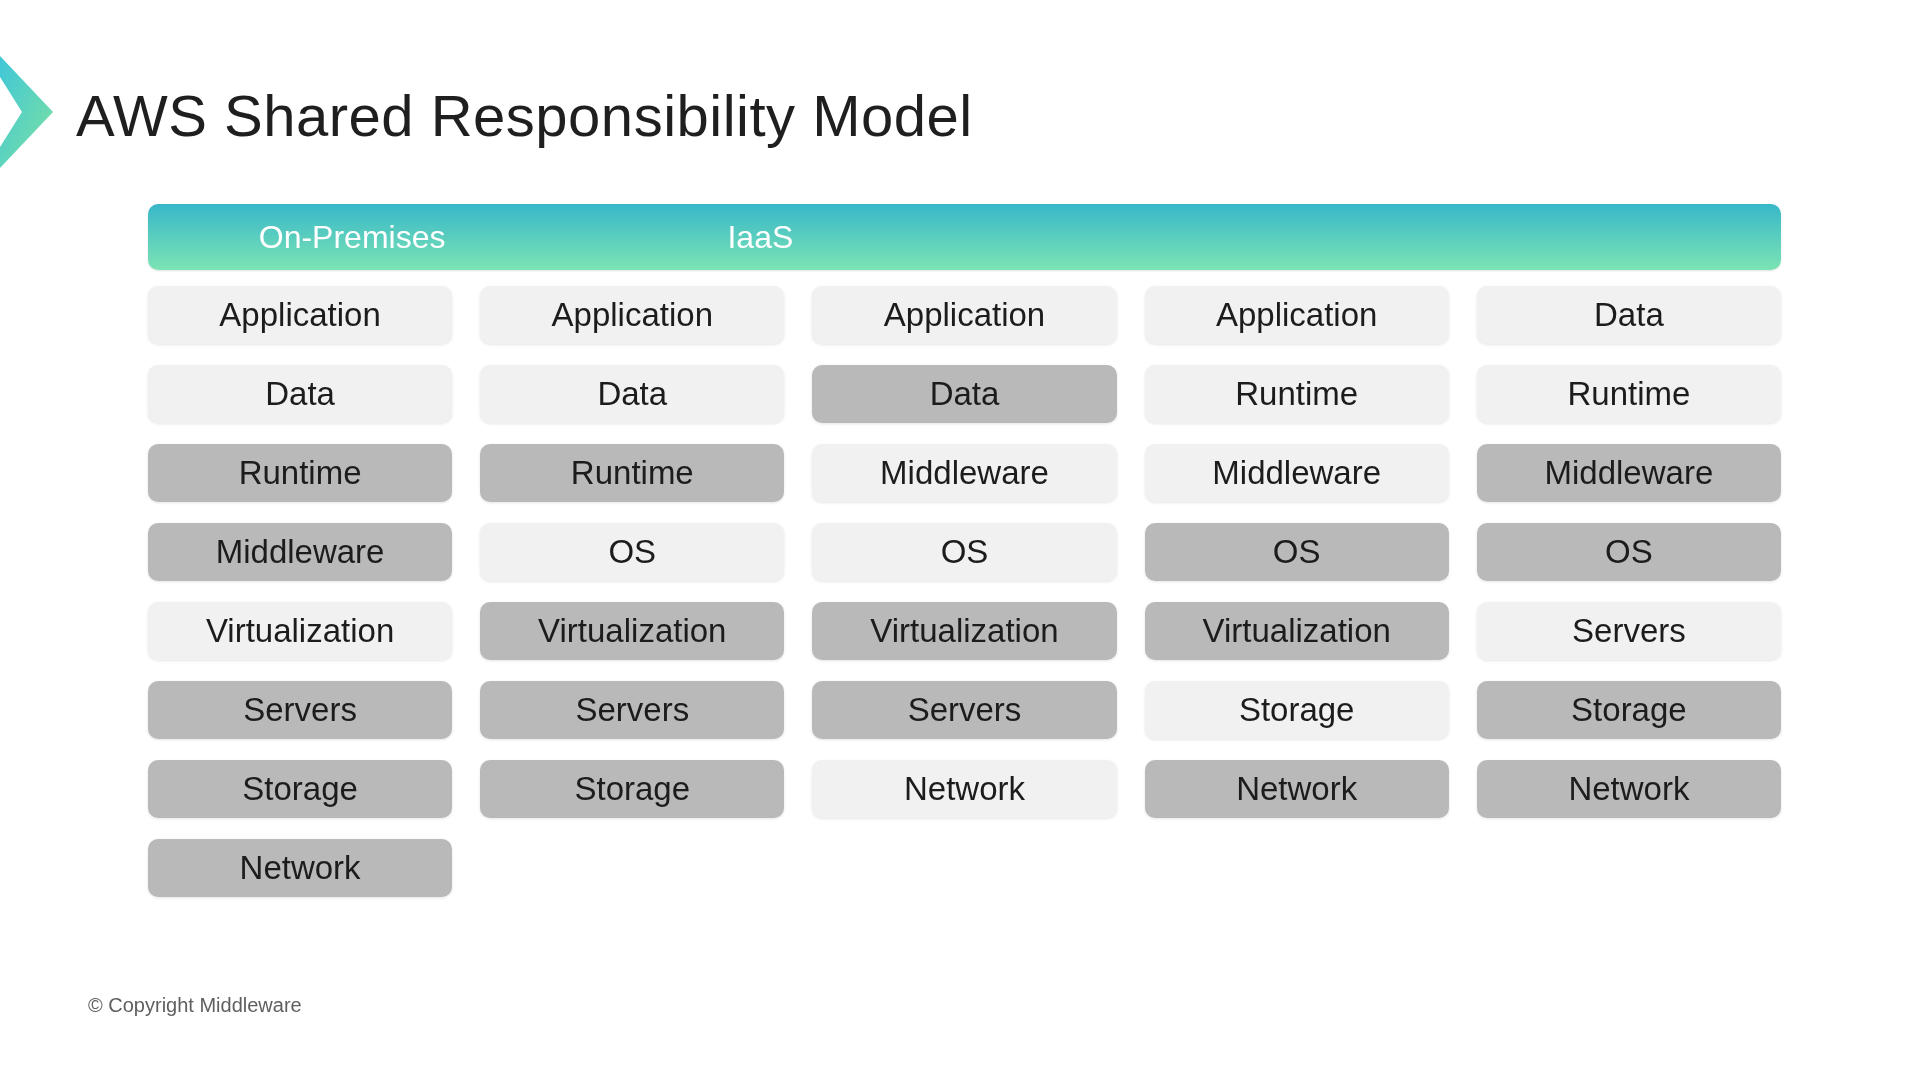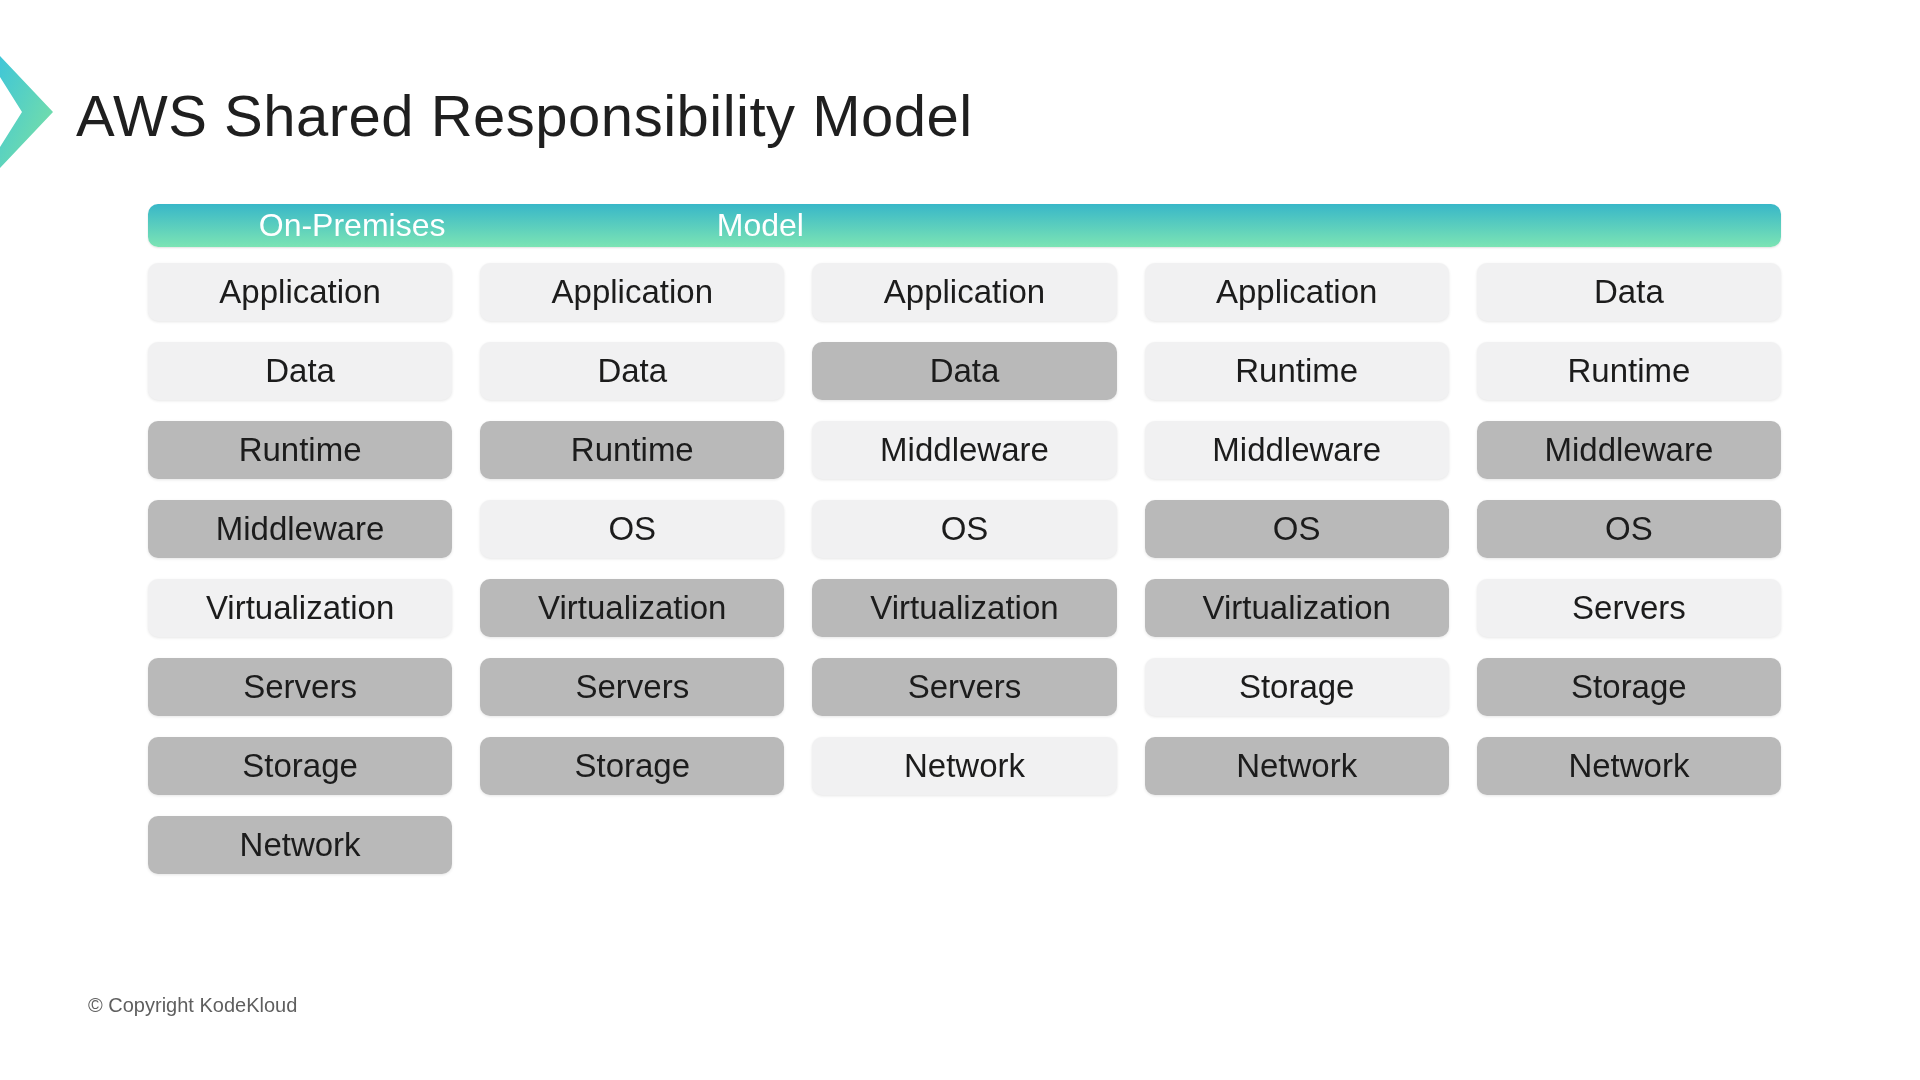--- a/index.html
+++ b/index.html
@@ -35,21 +35,21 @@
   }
   .responsibility-table {
     position: absolute;
     left: 148px;
     top: 204px;
     width: 1633px;
   }
   .table-header {
     display: grid;
     grid-template-columns: repeat(4, 1fr);
-    height: 43px;
+    height: 66px;
     border-radius: 10px;
     background: linear-gradient(to bottom,
       var(--hdr-top, #38b7c8),
       var(--hdr-bottom, #7ce4b4));
     box-shadow: 0 1px 2px rgba(0,0,0,0.12);
     text-align: center;
   }
   .header-cell {
     display: flex;
     align-items: center;
@@ -98,21 +98,21 @@
       </linearGradient>
     </defs>
     <path d="M0,0 L53,56 L0,112 Z M0,21 L22,56 L0,91 Z" fill="url(#chevGrad)" fill-rule="evenodd"></path>
   </svg>
 
   <div class="page-title">AWS Shared Responsibility Model</div>
 
   <div class="responsibility-table">
     <div class="table-header">
         <div class="header-cell">On-Premises</div>
-        <div class="header-cell">Model</div>
+        <div class="header-cell">IaaS</div>
       </div>
     <div class="responsibility-grid">
         <div class="cell light">Application</div>
         <div class="cell light">Application</div>
         <div class="cell light">Application</div>
         <div class="cell light">Application</div>
         <div class="cell light">Data</div>
         <div class="cell light">Data</div>
         <div class="cell light">Data</div>
         <div class="cell dark">Data</div>
@@ -140,15 +140,15 @@
         <div class="cell dark">Storage</div>
         <div class="cell dark">Storage</div>
         <div class="cell dark">Storage</div>
         <div class="cell light">Network</div>
         <div class="cell dark">Network</div>
         <div class="cell dark">Network</div>
         <div class="cell dark">Network</div>
       </div>
   </div>
 
-  <div class="copyright">© Copyright KodeKloud</div>
+  <div class="copyright">© Copyright Middleware</div>
 
 </div>
 
 </body></html>

